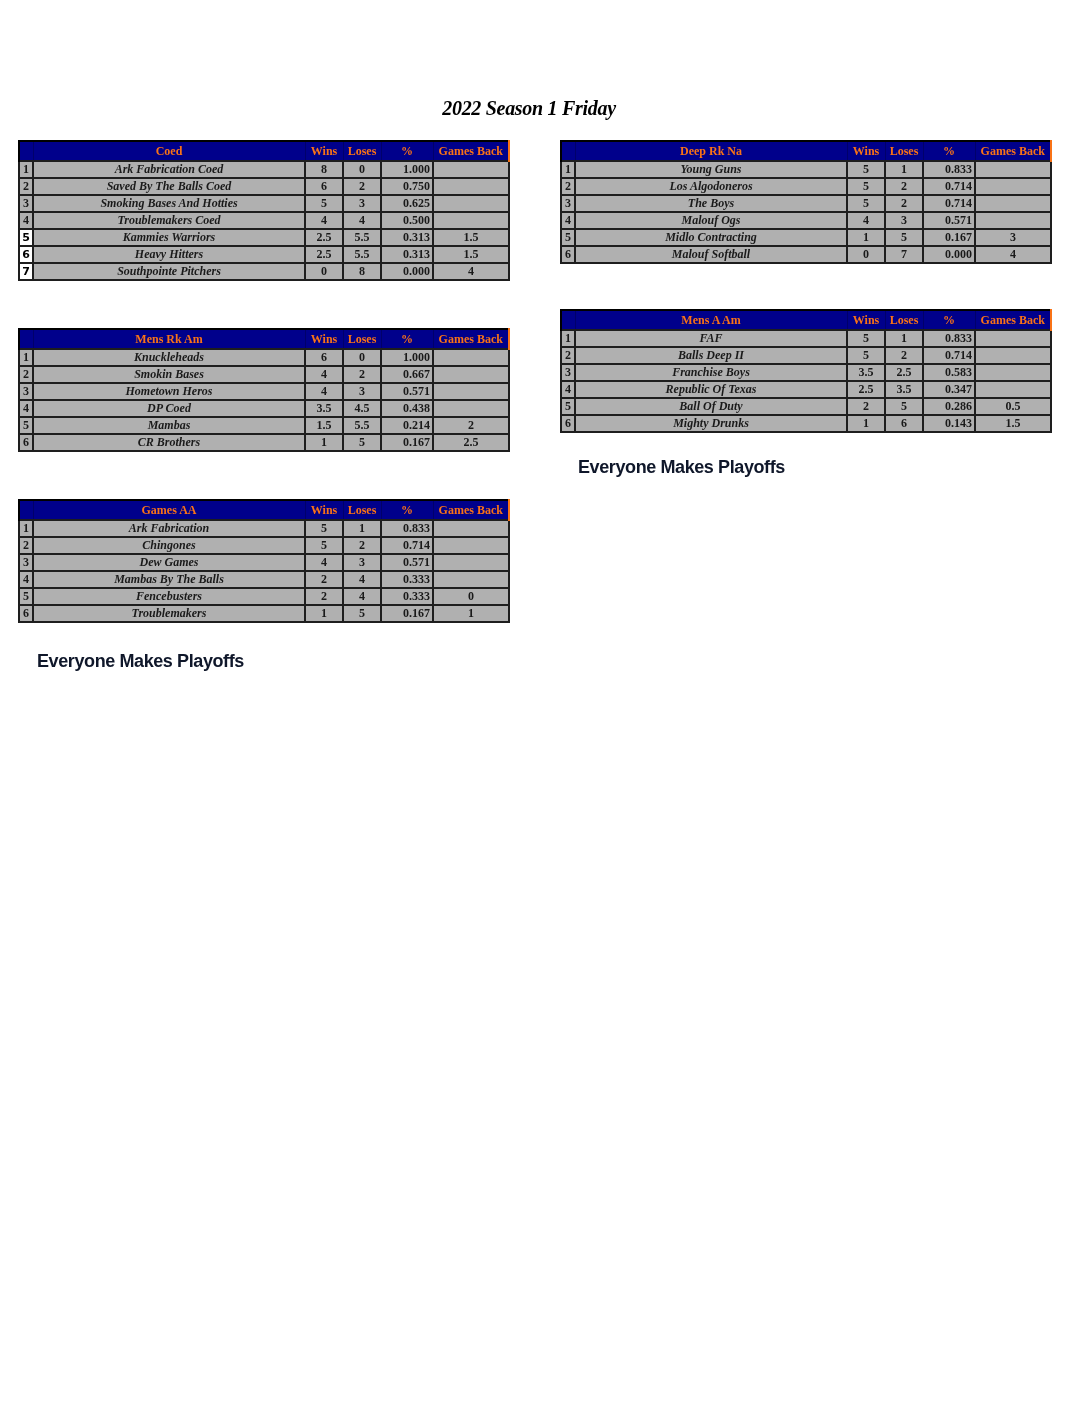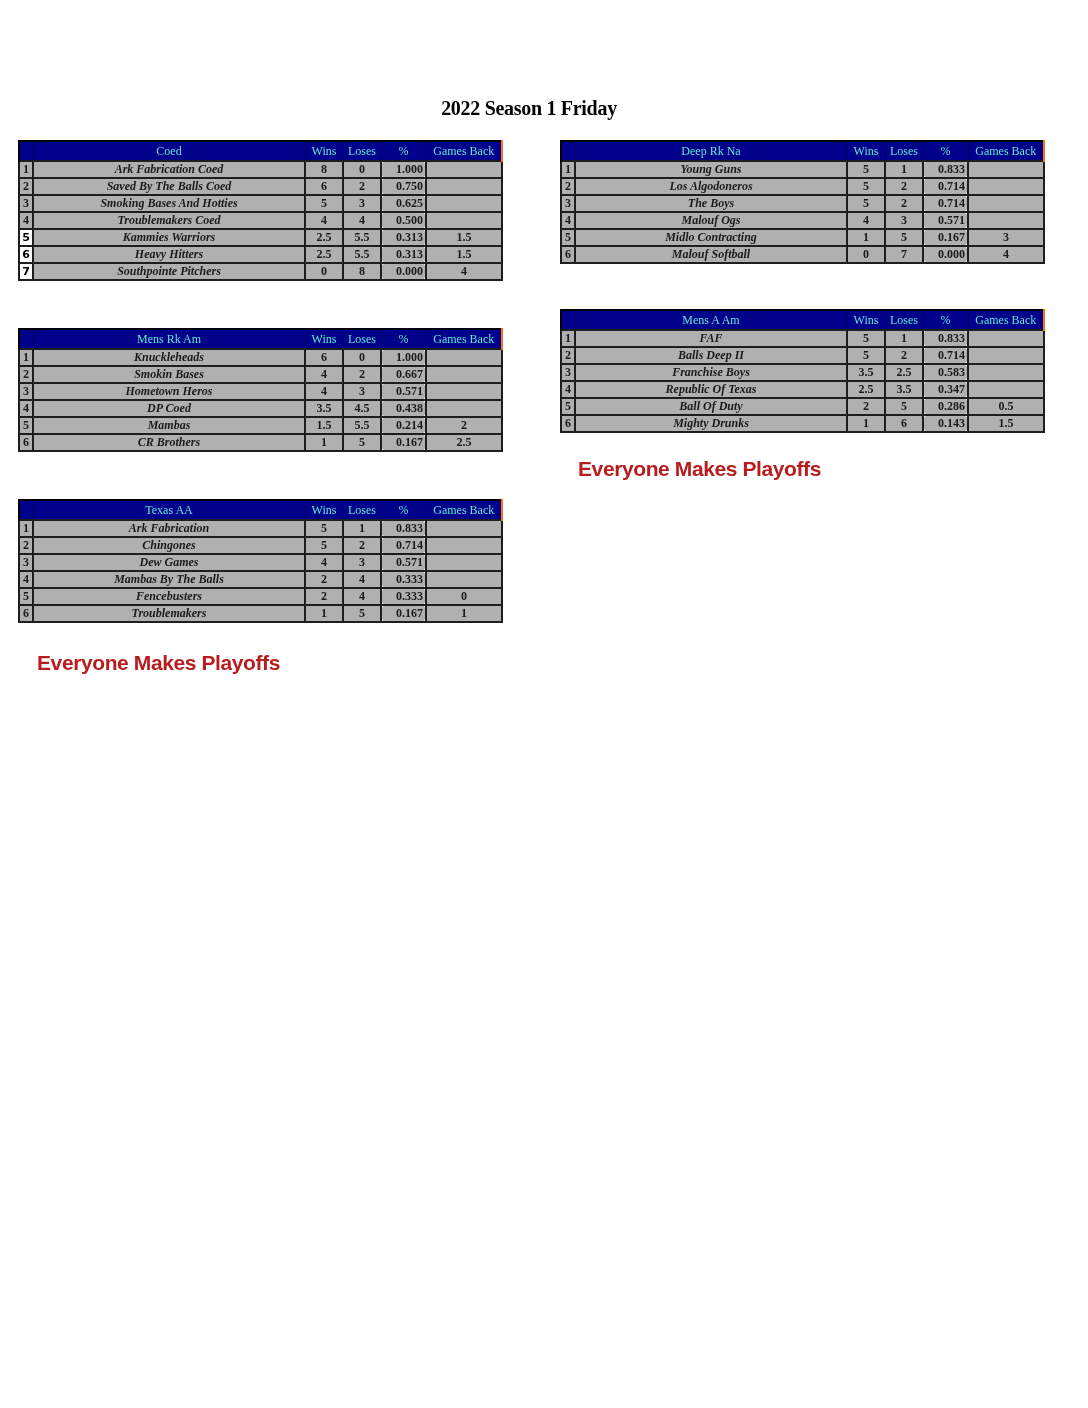--- a/index.html
+++ b/index.html
@@ -1,41 +1,41 @@
 <!DOCTYPE html>
 <html><head>
 <meta charset="utf-8">
 <style>
   html, body { margin: 0; padding: 0; background: #ffffff; }
   body { width: 1088px; height: 1408px; position: relative; overflow: hidden;
          font-family: "Liberation Serif", "DejaVu Serif", serif; }
   .page-title { position: absolute; left: 0; top: 97px; width: 1058px; text-align: center;
-                font-size: 20px; font-weight: bold; color: #000; letter-spacing: -0.3px; }
+                font-size: 20px; font-weight: bold; color: #000; letter-spacing: -0.3px; font-style: italic; }
   table.standings { position: absolute; border-collapse: collapse; table-layout: fixed;
                     font-size: 12px; font-weight: bold; color: #1a1a1a; }
-  table.standings th { background: #00008b; color: #5eead4; font-weight: normal; height: 18px;
+  table.standings th { background: #00008b; color: #f97316; font-weight: bold; height: 18px;
                        padding: 0; border: 1px solid #00006a; border-top: 2px solid #000;
                        text-align: center; font-size: 12px; margin-left: 40px; }
   table.standings th.rankh { border-left: 2px solid #000; }
   table.standings th.gbh { border-right: 2px solid #f97316; }
   table.standings td { background: #b0b0b0; border: 2px solid #1e1e1e; height: 15px;
                        padding: 0 2px; line-height: 15px; white-space: nowrap; overflow: hidden; }
   table.standings td.rank { text-align: center; padding: 0; background: #b0b0b0; }
   table.standings td.rank.hl { background: #ffffff; color: #000; font-family: "DejaVu Sans", sans-serif; font-size: 11px; }
   table.standings td.team { text-align: center; font-style: italic; }
   table.standings td.num { text-align: center; }
-  table.standings td.pct { text-align: left; padding-left: 14px; border-radius: 6px; }
+  table.standings td.pct { text-align: left; padding-left: 21px; }
   col.c-rank { width: 14px; }
   col.c-team { width: 272px; }
   col.c-w { width: 38px; }
   col.c-l { width: 38px; }
   col.c-pct { width: 38px; }
   col.c-gb { width: 76px; }
-  .playoffs-note { position: absolute; color: #b91c1c; font-family: "Liberation Sans", "DejaVu Sans", sans-serif;
-                   font-weight: bold; font-size: 21px; letter-spacing: -0.4px; }
+  .playoffs-note { position: absolute; color: #0f172a; font-family: "Liberation Sans", "DejaVu Sans", sans-serif;
+                   font-weight: bold; font-size: 18px; letter-spacing: -0.4px; }
 </style>
 </head>
 <body>
 
 <div class="page-title">2022 Season 1 Friday</div>
 
 <table class="standings" id="tbl-coed" style="left:18px; top:140px;">
   <colgroup>
       <col class="c-rank">
       <col class="c-team">
@@ -334,21 +334,21 @@
       <col class="c-rank">
       <col class="c-team">
       <col class="c-w">
       <col class="c-l">
       <col class="c-pct">
       <col class="c-gb">
     </colgroup>
   <thead>
     <tr>
       <th class="rankh"></th>
-      <th>Texas AA</th>
+      <th>Games AA</th>
       <th>Wins</th>
       <th>Loses</th>
       <th>%</th>
       <th class="gbh">Games Back</th>
     </tr>
   </thead>
   <tbody>
       <tr>
         <td class="rank">1</td>
         <td class="team">Ark Fabrication</td>

